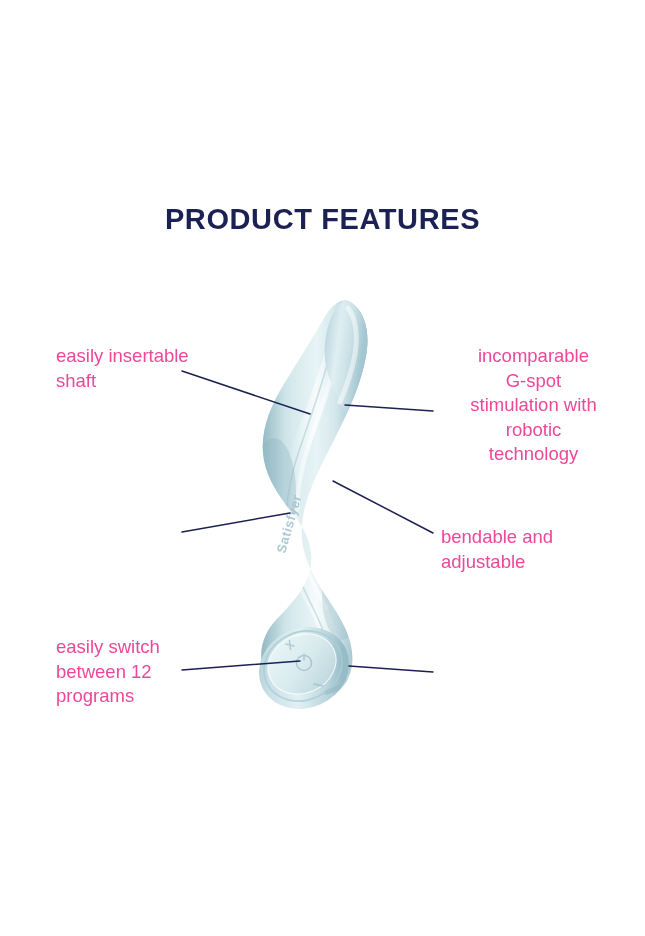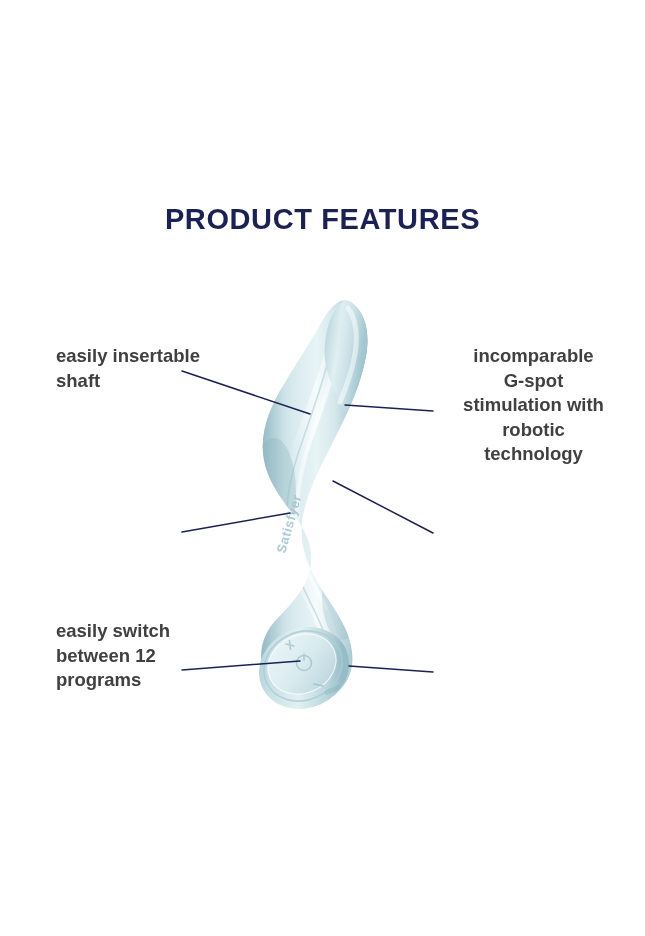--- a/index.html
+++ b/index.html
@@ -33,33 +33,33 @@
     color: #1c2153;
     font-size: 29px;
     font-weight: 700;
     letter-spacing: 0.6px;
     font-family: "Liberation Sans", sans-serif;
   }
 
   
   .callout {
     position: absolute;
-    color: #404040;
+    color: #ec4899;
     font-size: 18.5px;
     line-height: 24.5px;
-    font-weight: 700;
+    font-weight: 400;
     font-family: "Liberation Sans", sans-serif;
     white-space: pre-line;
   }
   .callout.left  { text-align: left; }
   .callout.right { text-align: left; }
 
   #label-shaft     { left: 56px;  top: 344px; width: 200px; }
   #label-silicone  { left: 56px;  top: 499px; width: 190px; }
-  #label-programs  { left: 56px;  top: 619px; width: 200px; }
+  #label-programs  { left: 56px;  top: 635px; width: 200px; }
   #label-gspot     { left: 441px; top: 344px; width: 185px; text-align: center; }
   #label-bendable  { left: 441px; top: 525px; width: 185px; }
   #label-usbc      { left: 441px; top: 635px; width: 185px; }
 
   
   #leaders {
     position: absolute;
     left: 0; top: 0;
     width: 645px; height: 936px;
     pointer-events: none;
@@ -252,15 +252,17 @@
   <div class="callout left" id="label-programs">easily switch
 between 12
 programs</div>
 
   <div class="callout right" id="label-gspot">incomparable
 G-spot
 stimulation with
 robotic
 technology</div>
 
+  <div class="callout right" id="label-bendable">bendable and
+adjustable</div>
 
 
 </div>
 
 </body></html>

